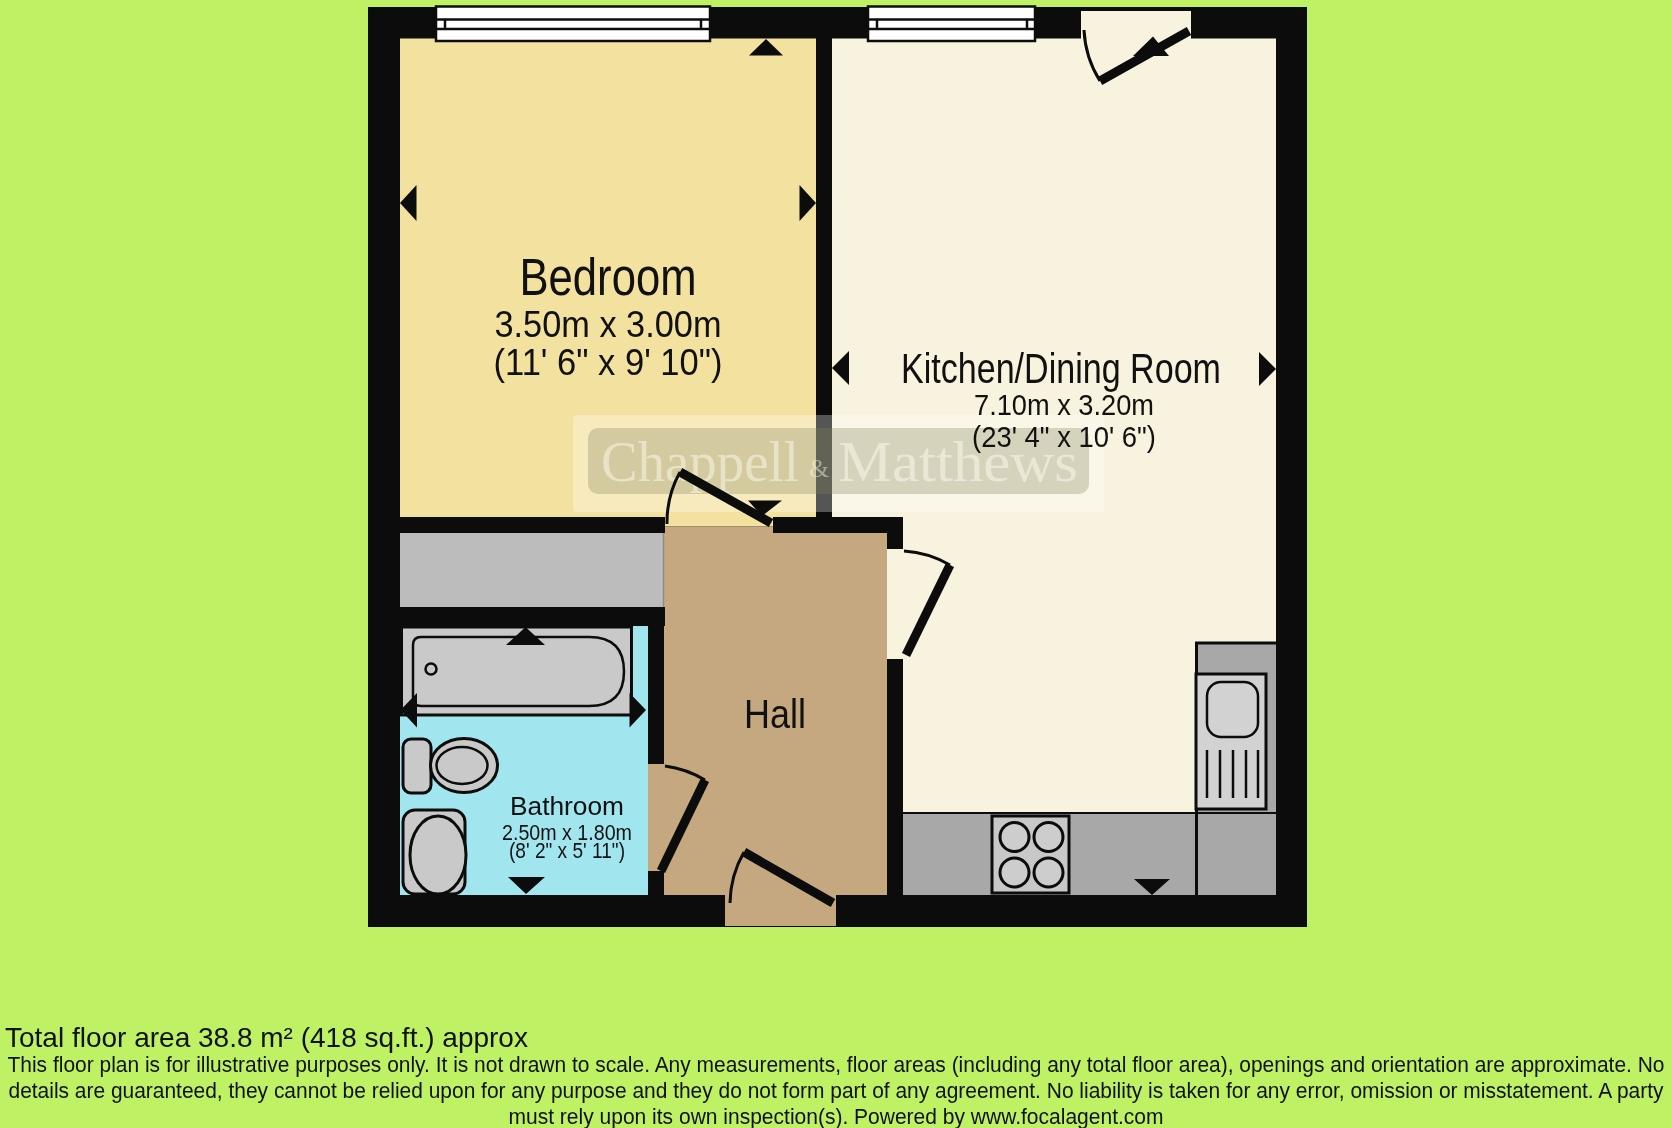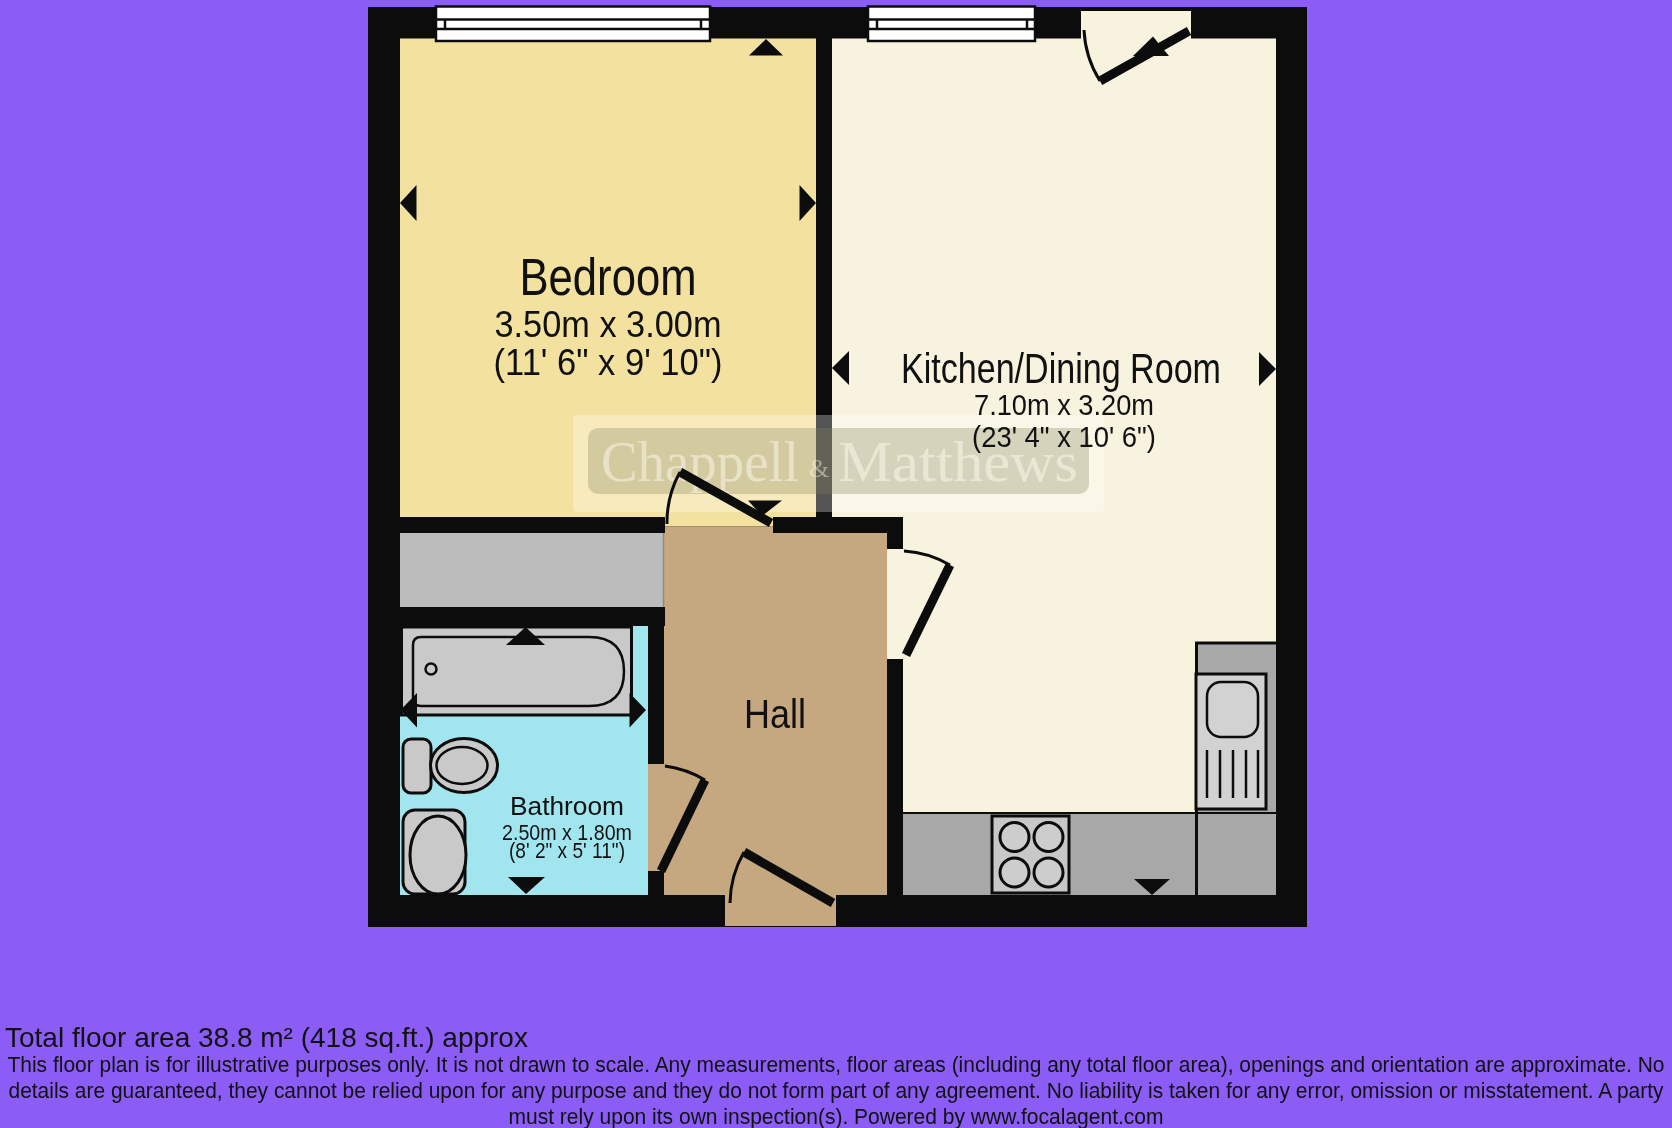--- a/index.html
+++ b/index.html
@@ -1,16 +1,16 @@
 <!DOCTYPE html>
 <html><head>
 <meta charset="utf-8">
 <style>
 html,body{margin:0;padding:0;background:#ffffff;}
-#page{position:relative;width:1672px;height:1128px;background:#8b5cf6;overflow:hidden;
+#page{position:relative;width:1672px;height:1128px;background:#bef264;overflow:hidden;
 font-family:"Liberation Sans",sans-serif;}
 svg{position:absolute;left:0;top:0;}
 </style>
 </head>
 <body>
 <div id="page">
 <svg width="1672" height="1128" viewBox="0 0 1672 1128">
 
   <rect x="368" y="7" width="939" height="920" fill="#0c0c0c"></rect>
 

